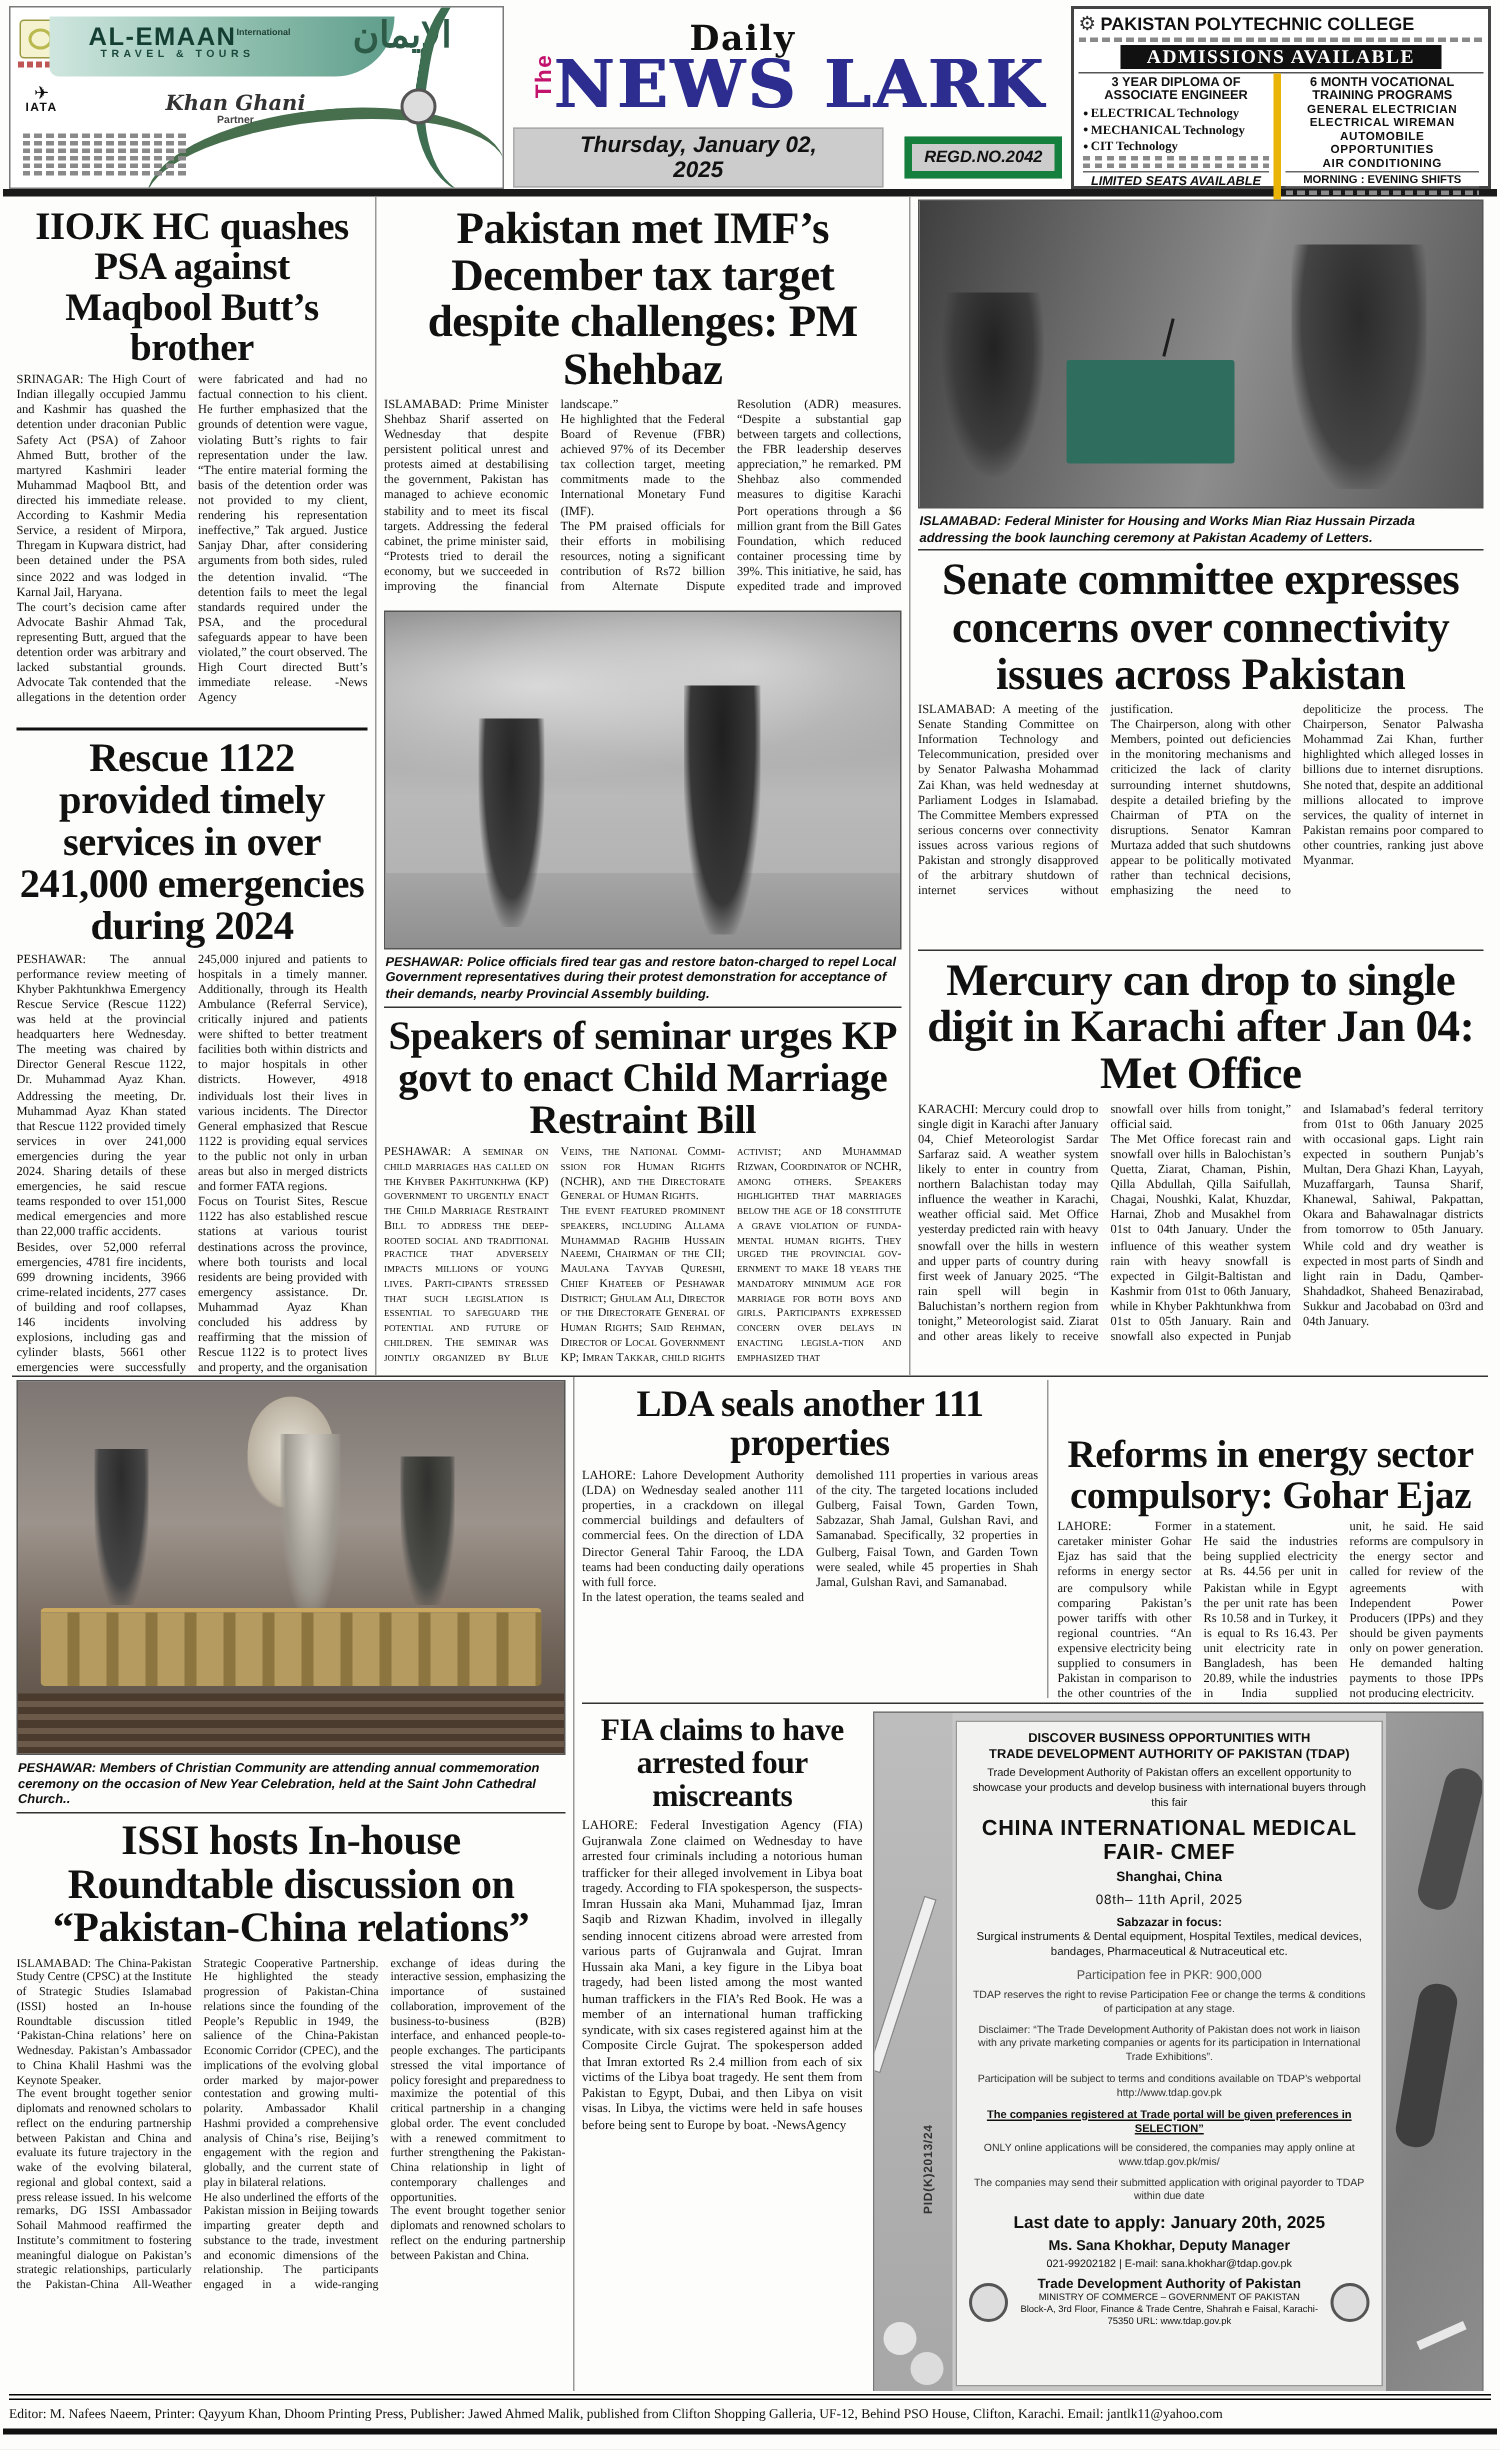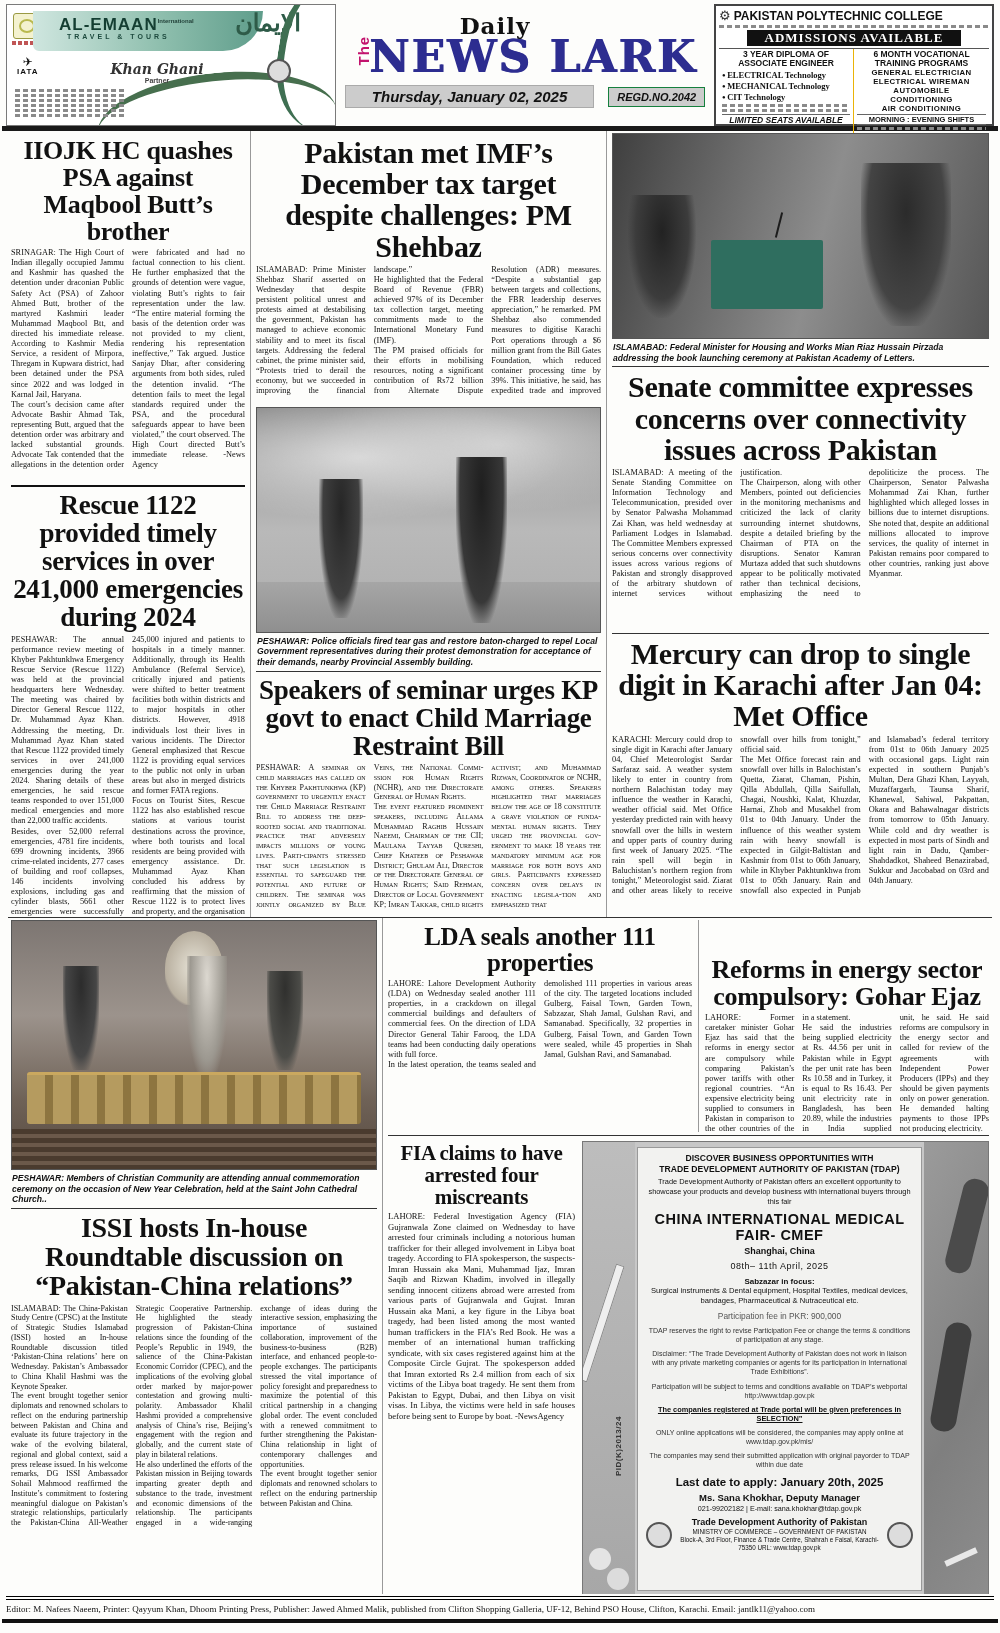--- a/index.html
+++ b/index.html
@@ -39,32 +39,32 @@
   .mh-daily{font-family:"DejaVu Serif",serif;font-weight:bold;font-size:23px;margin-top:8px;margin-left:-60px;
      letter-spacing:1px;}
   .mh-titlerow{display:flex;justify-content:center;align-items:center;margin-top:-4px;}
   .mh-the{color:#c2136d;font-weight:bold;font-size:15px;transform:rotate(-90deg) translateY(2px);
      font-family:"Liberation Sans",sans-serif;width:16px;letter-spacing:1px;}
   .mh-title{font-family:"DejaVu Serif",serif;font-weight:bold;font-size:44px;line-height:44px;color:#2d2d90;
      letter-spacing:2px;text-shadow:1px 0 0 #2d2d90;}
   .mh-daterow{display:flex;justify-content:center;gap:14px;margin-top:6px;align-items:center;}
   .mh-date{background:#cccccc;border:1px solid #aaa;padding:2px 26px;font-style:italic;font-weight:bold;font-size:15px;
      font-family:"Liberation Sans",sans-serif;}
-  .mh-regd{background:#cccccc;border:1px solid #15803d;padding:3px 8px;font-weight:bold;font-size:11px;
+  .mh-regd{background:#cccccc;border:5px solid #15803d;padding:3px 8px;font-weight:bold;font-size:11px;
      font-family:"Liberation Sans",sans-serif;font-style:italic;text-align:center;}
   
   .college-ad{width:280px;border:2px solid #444;background:#fff;flex:none;padding:2px 3px;box-sizing:border-box;
      font-family:"Liberation Sans",sans-serif;position:relative;}
   .col-titlerow{display:flex;align-items:center;gap:3px;}
   .col-gear{font-size:13px;color:#333;}
   .col-title{font-weight:bold;font-size:12px;letter-spacing:0;white-space:nowrap;}
   .col-banner{background:#111;color:#fff;text-align:center;font-weight:bold;font-size:13px;margin:1px 28px 2px 28px;
      padding:0 2px;font-family:"Liberation Serif",serif;letter-spacing:1px;}
   .col-cols{display:flex;border-top:1px solid #555;}
-  .col-left{width:50%;border-right:1px solid #eab308;padding:1px 3px;box-sizing:border-box;}
+  .col-left{width:50%;border-right:5px solid #eab308;padding:1px 3px;box-sizing:border-box;}
   .col-right{width:50%;padding:1px 3px;box-sizing:border-box;text-align:center;}
   .col-h{font-weight:bold;font-size:8.5px;text-align:center;line-height:1.1;}
   .col-item{font-weight:bold;font-size:8.5px;margin:1px 0;font-family:"Liberation Serif",serif;}
   .col-item::before{content:"● ";font-size:6px;vertical-align:1px;}
   .col-lfooter{font-weight:bold;font-style:italic;font-size:8.5px;text-align:center;border-top:1px solid #666;margin-top:2px;}
   .col-ritem{font-weight:bold;font-size:7.8px;line-height:1.15;letter-spacing:0.4px;}
   .col-rfooter{font-weight:bold;font-size:7.5px;border-top:1px solid #666;border-bottom:1px solid #666;margin-top:1px;}
   
   .black-bar{height:5px;background:#1a1a1a;margin:0 2px;}
   .rule{border-top:1px solid #333;margin:3px 0;}
@@ -203,21 +203,21 @@
           <div class="col-item">CIT Technology</div>
           <div class="microbar"></div>
           <div class="microbar"></div>
           <div class="col-lfooter">LIMITED SEATS AVAILABLE</div>
         </div>
         <div class="col-right">
           <div class="col-h">6 MONTH VOCATIONAL TRAINING PROGRAMS</div>
           <div class="col-ritem">GENERAL ELECTRICIAN</div>
           <div class="col-ritem">ELECTRICAL WIREMAN</div>
           <div class="col-ritem">AUTOMOBILE</div>
-          <div class="col-ritem">CONDITIONING</div>
+          <div class="col-ritem">OPPORTUNITIES</div>
           <div class="col-ritem">AIR CONDITIONING</div>
           <div class="col-rfooter">MORNING : EVENING SHIFTS</div>
           <div class="microbar"></div>
         </div>
       </div>
     </div>
   </div>
 
   <div class="black-bar"></div>
 

